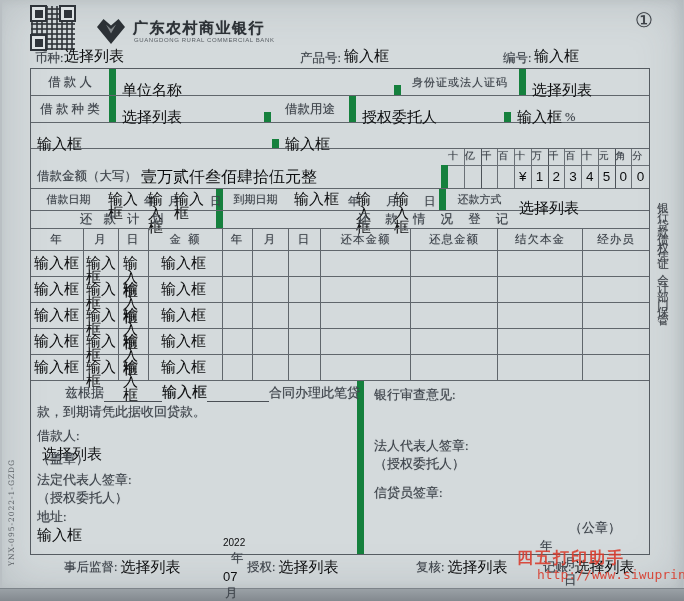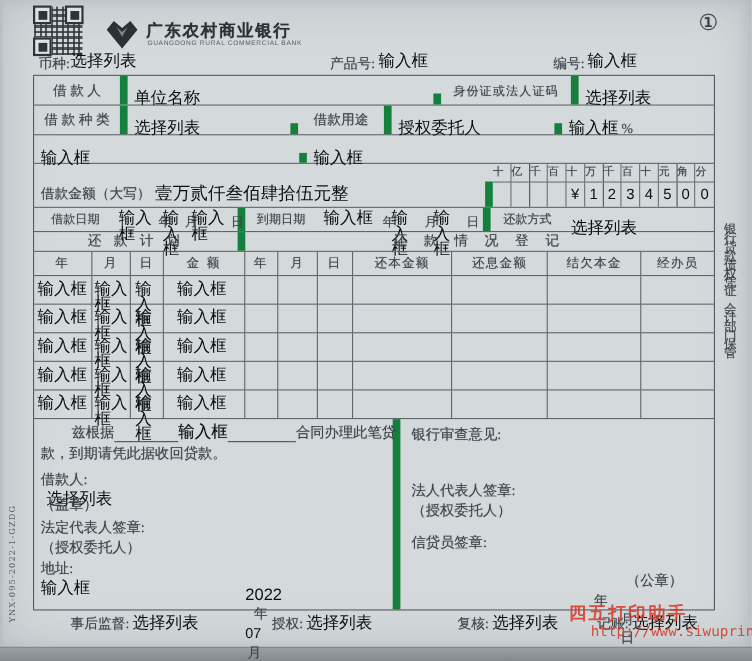--- a/index.html
+++ b/index.html
@@ -371,21 +371,21 @@
           <span class="val" style="margin-left:5px">选择列表</span>
         </div>
         <div class="abs lbl fs13" style="left:6px;top:69px">（盖章）</div>
         <div class="abs lbl fs13" style="left:6px;top:90px">法定代表人签章:</div>
         <div class="abs lbl fs13" style="left:6px;top:108px">（授权委托人）</div>
         <div class="abs" style="left:6px;top:127px">
           <span class="lbl fs13">地址:</span>
           <span class="val">输入框</span>
         </div>
         <div class="abs" style="left:192px;top:151px;white-space:nowrap">
-          <span class="val" style="font-size:15px">2022</span>
+          <span class="val" style="font-size:10px">2022</span>
           <span class="lbl fs12" style="margin:0 4px 0 8px">年</span>
           <span class="val" style="font-size:13px">07</span>
           <span class="lbl fs12" style="margin:0 4px 0 2px">月</span>
           
           
         </div>
       </div>
       <div class="c nb" style="flex:1;border-bottom:none">
         <div class="abs lbl fs13" style="left:10px;top:5px">银行审查意见:</div>
         <div class="abs lbl fs13" style="left:10px;top:56px">法人代表人签章:</div>

